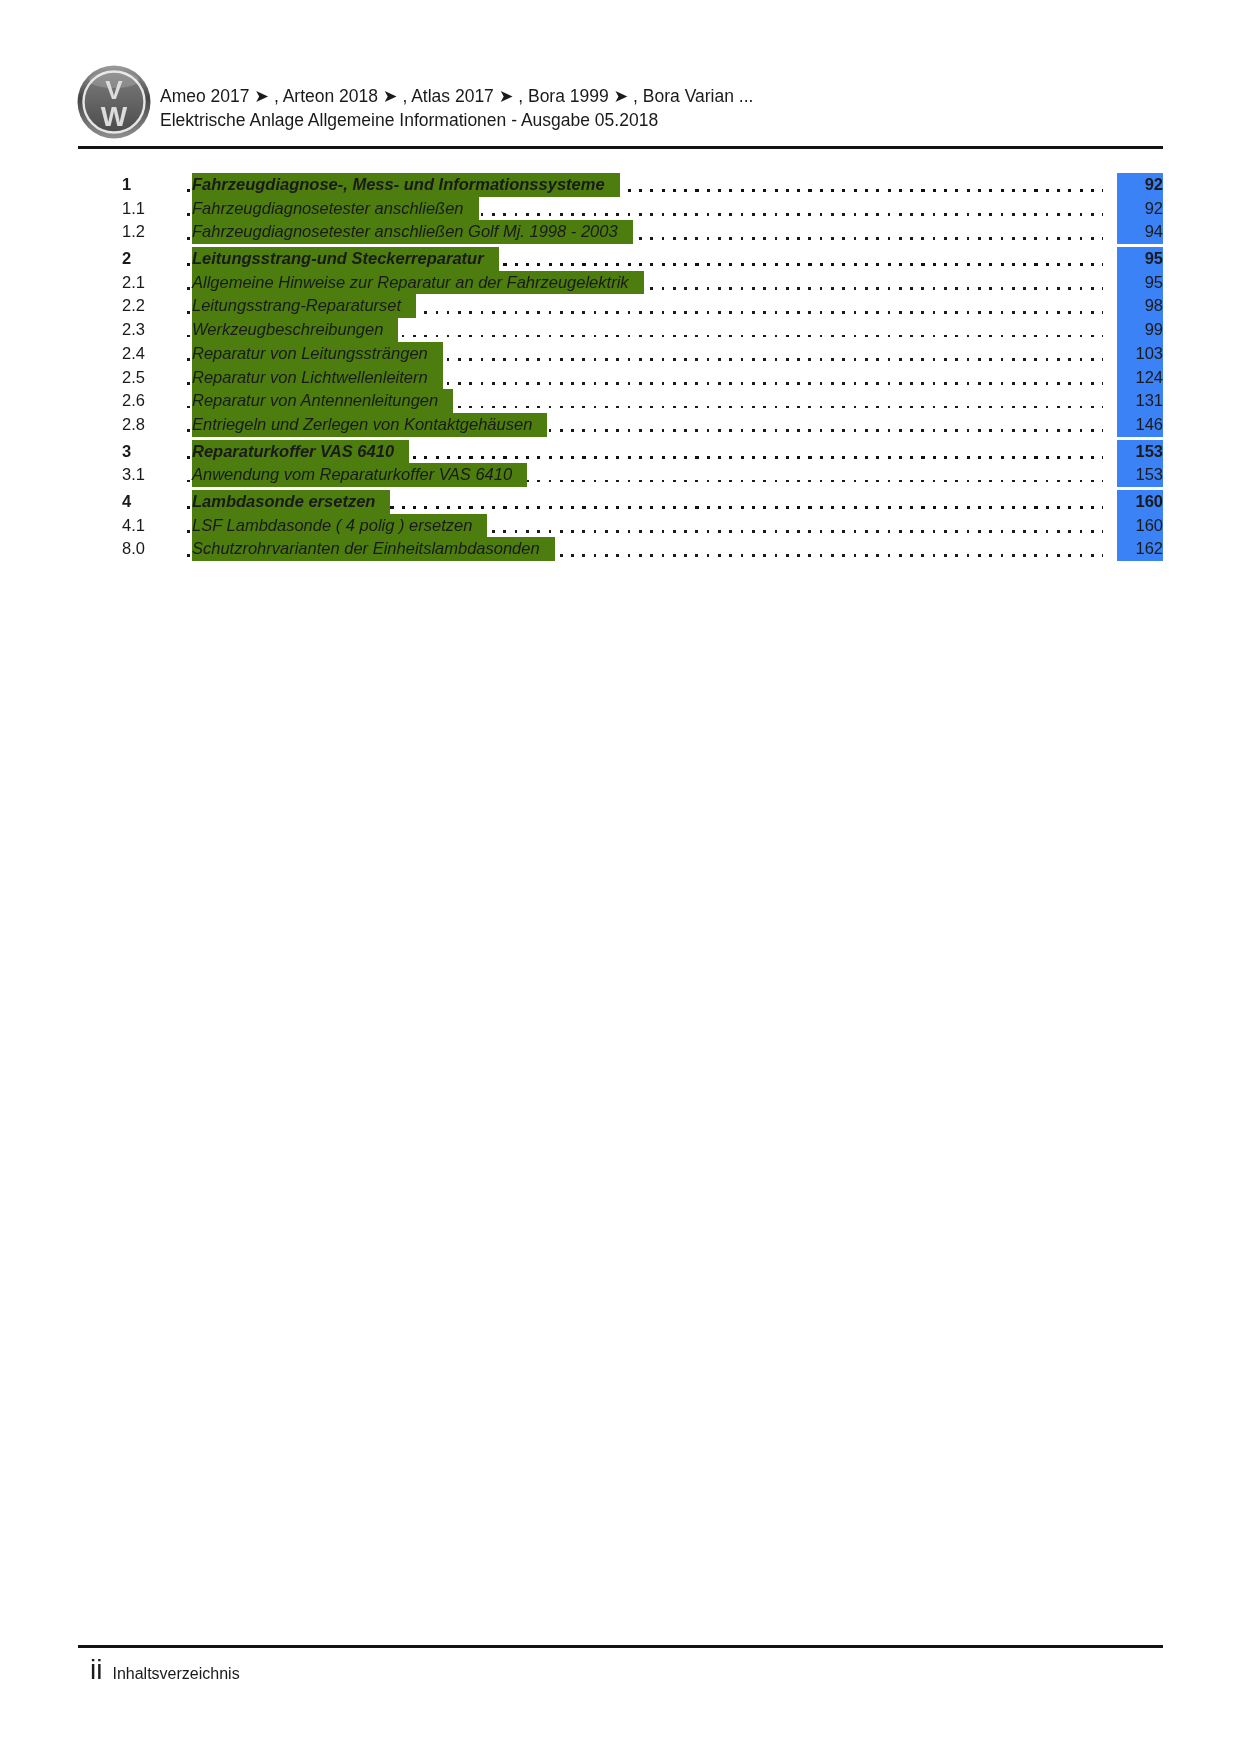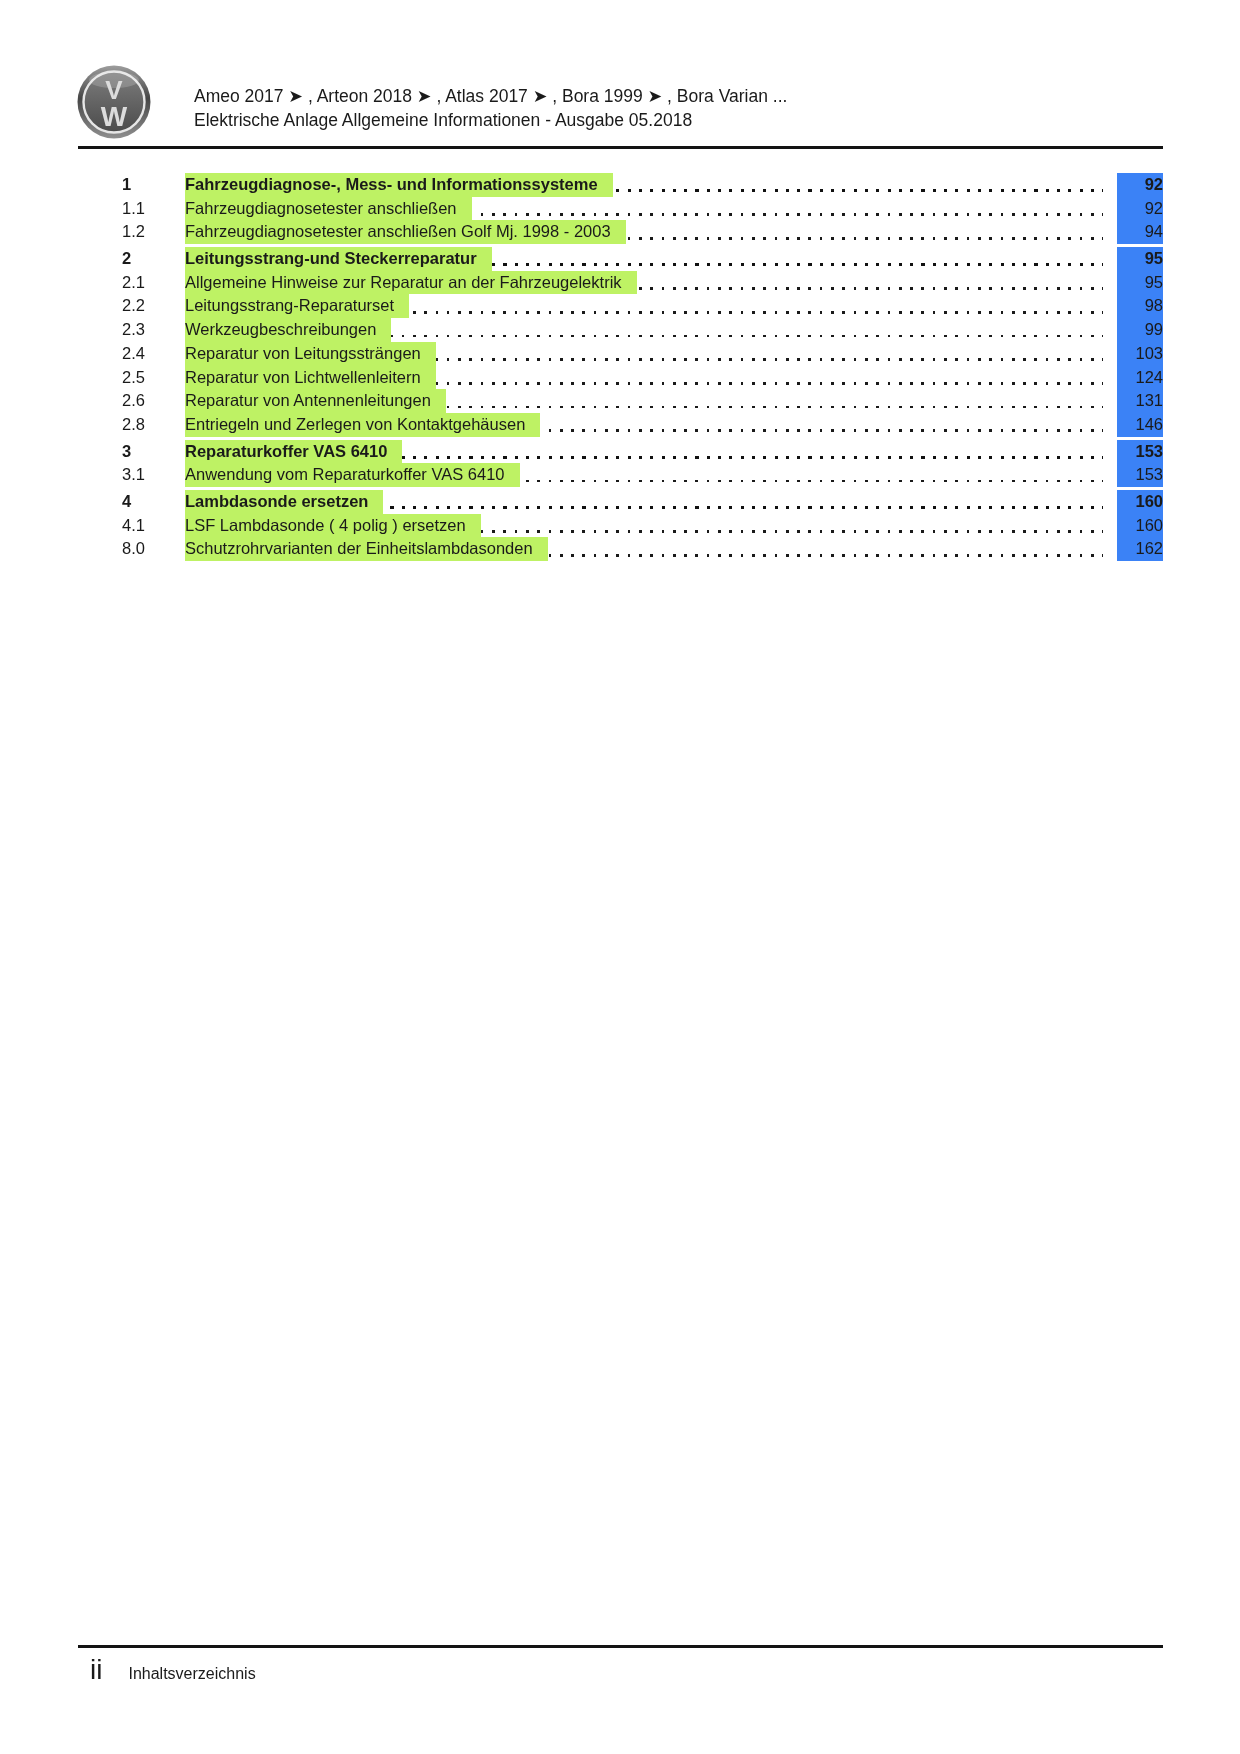--- a/index.html
+++ b/index.html
@@ -21,21 +21,20 @@
     width: 74px;
     height: 74px;
   }
   .header-text {
     position: absolute;
     left: 160px;
     top: 84px;
     font-size: 17.5px;
     line-height: 24px;
     white-space: nowrap;
-    margin-left: 34px;
   }
   .rule {
     position: absolute;
     left: 78px;
     width: 1085px;
     height: 3px;
     background: #131313;
   }
   .header-rule { top: 146px; }
 
@@ -56,27 +55,28 @@
   .toc-row.bold .toc-title,
   .toc-row.bold .toc-page { font-weight: bold; }
   .toc-num {
     position: absolute;
     left: 44px;
     top: 0;
     line-height: 23.7px;
   }
   .toc-title {
     position: absolute;
-    left: 107px;
+    left: 114px;
     top: 0;
     line-height: 23.7px;
-    background: #bef264;
+    background: #4d7c0f;
     padding-right: 15px;
     white-space: nowrap;
     z-index: 1;
+    font-style: italic;
   }
   .dots {
     position: absolute;
     left: 109px;
     right: 60px;
     bottom: 4.5px;
     height: 2.6px;
     background-image: repeating-linear-gradient(to right,
       #1a1a1a 0, #1a1a1a 2.6px, transparent 2.6px, transparent 11.3px);
     z-index: 0;
@@ -106,21 +106,20 @@
     display: flex;
     align-items: baseline;
     gap: 10px;
   }
   .footer-roman {
     font-size: 28px;
     line-height: 36px;
   }
   .footer-label {
     font-size: 16px;
-    margin-left: 16px;
   }
 </style>
 </head>
 <body>
 
 <div class="page">
 
   <div class="header-logo">
     <svg width="74" height="74" viewBox="0 0 74 74" aria-hidden="true">
       <defs>

